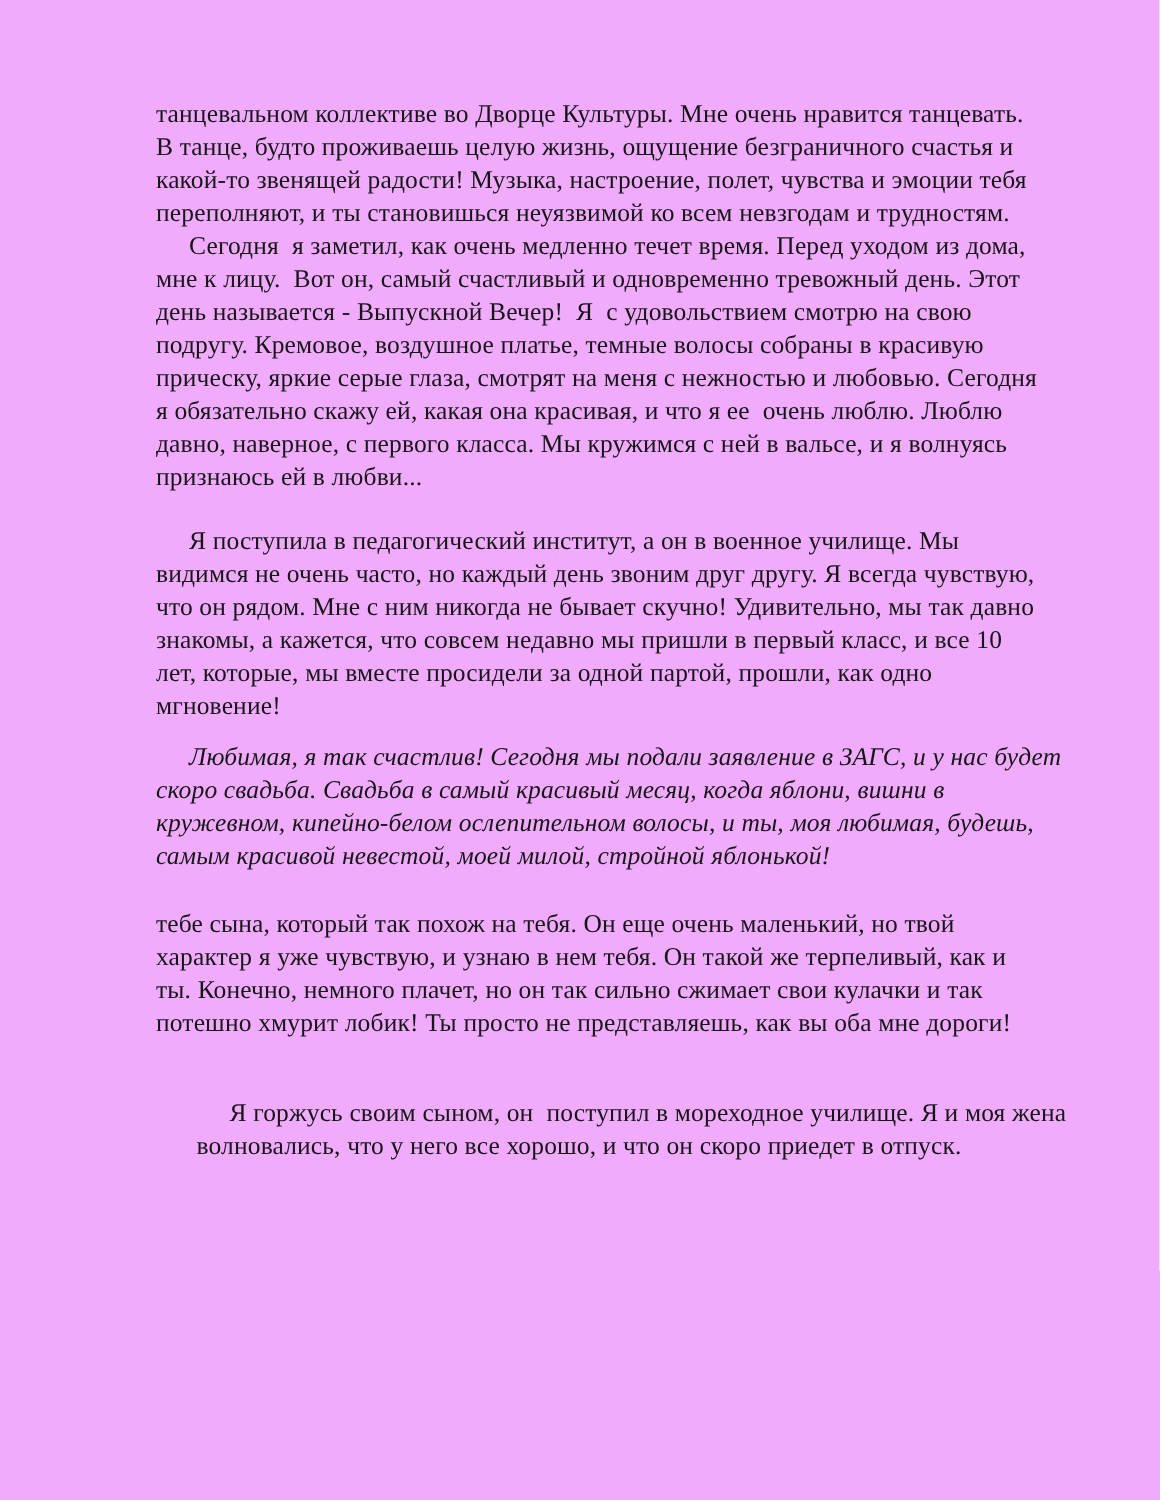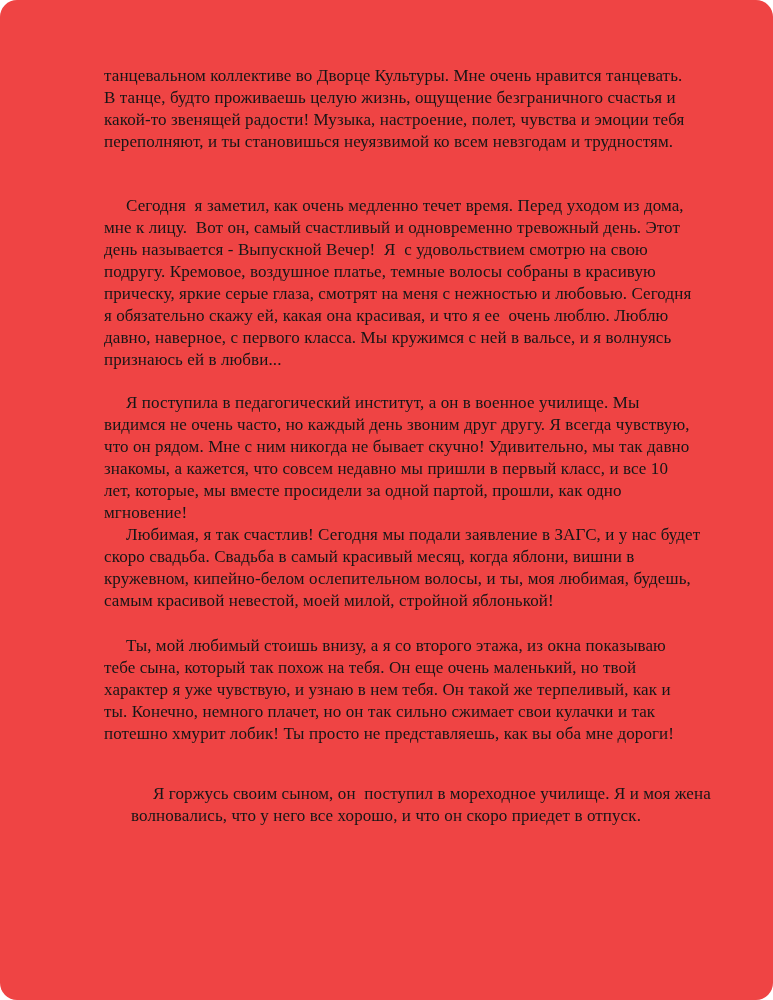--- a/index.html
+++ b/index.html
@@ -4,40 +4,39 @@
 <style>
   html, body {
     margin: 0;
     padding: 0;
     background: #ffffff;
   }
   .page {
     position: relative;
     width: 773px;
     height: 1000px;
-    background: #ef4444;
+    background: #f0abfc;
     overflow: hidden;
     font-family: "Liberation Serif", "DejaVu Serif", serif;
-    border-radius: 17px;
   }
   .text-block {
     position: absolute;
     left: 104px;
     top: 65px;
     width: 618px;
     font-size: 17px;
     line-height: 22px;
     color: #161616;
     letter-spacing: 0.1px;
   }
   .paragraph { margin: 0; }
   
-  .paragraph:nth-child(2) { margin-top: 42px; }
+  .paragraph:nth-child(2) { }
   .paragraph:nth-child(3) { margin-top: 21px; }
-  .paragraph:nth-child(4) { margin-top: 0px;  }
+  .paragraph:nth-child(4) { margin-top: 12px; font-style: italic;  }
   .paragraph:nth-child(5) { margin-top: 23px; }
   .paragraph:nth-child(6) { margin-top: 38px; margin-left: 27px; }
   .paragraph:nth-child(7) { margin-top: 14px; }
   .line {
     white-space: pre;   
   }
   .line.indented {
     padding-left: 22px; 
   }
 </style>
@@ -70,21 +69,20 @@
         <div class="line">лет, которые, мы вместе просидели за одной партой, прошли, как одно</div>
         <div class="line">мгновение!</div>
       </div>
       <div class="paragraph">
         <div class="line indented">Любимая, я так счастлив! Сегодня мы подали заявление в ЗАГС, и у нас будет</div>
         <div class="line">скоро свадьба. Свадьба в самый красивый месяц, когда яблони, вишни в</div>
         <div class="line">кружевном, кипейно-белом ослепительном волосы, и ты, моя любимая, будешь,</div>
         <div class="line">самым красивой невестой, моей милой, стройной яблонькой!</div>
       </div>
       <div class="paragraph">
-        <div class="line indented">Ты, мой любимый стоишь внизу, а я со второго этажа, из окна показываю</div>
         <div class="line">тебе сына, который так похож на тебя. Он еще очень маленький, но твой</div>
         <div class="line">характер я уже чувствую, и узнаю в нем тебя. Он такой же терпеливый, как и</div>
         <div class="line">ты. Конечно, немного плачет, но он так сильно сжимает свои кулачки и так</div>
         <div class="line">потешно хмурит лобик! Ты просто не представляешь, как вы оба мне дороги!</div>
       </div>
       <div class="paragraph">
         <div class="line indented">Я горжусь своим сыном, он  поступил в мореходное училище. Я и моя жена</div>
         <div class="line">волновались, что у него все хорошо, и что он скоро приедет в отпуск.</div>
       </div>
     </div>

